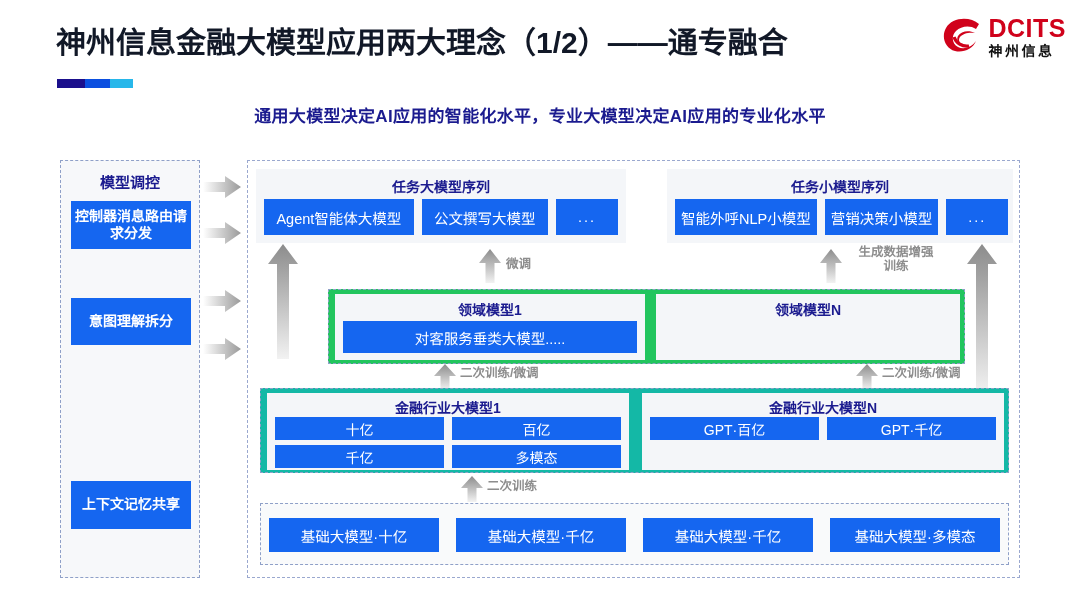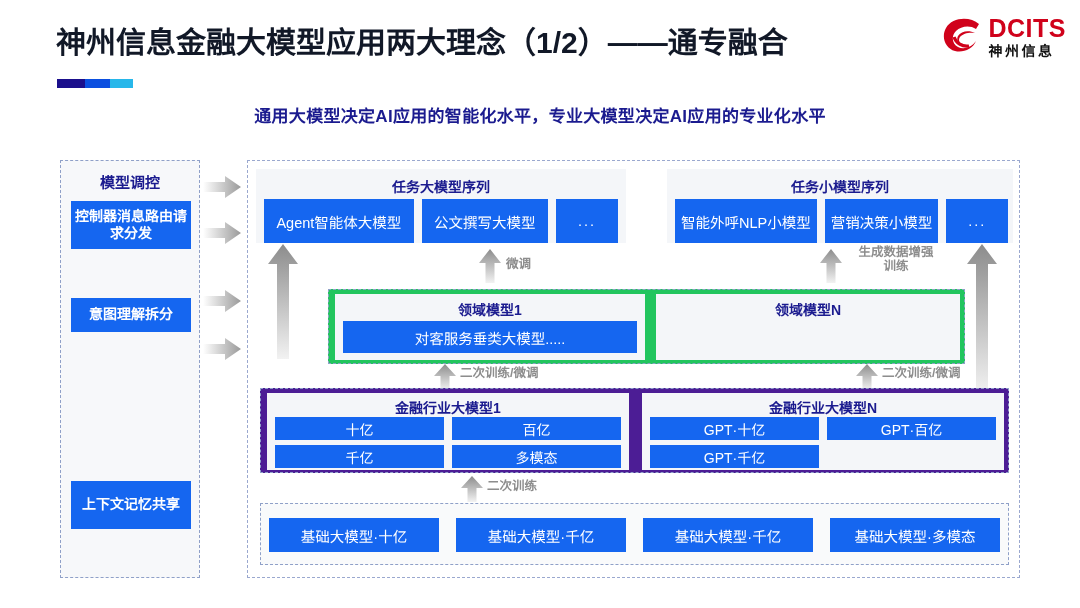--- a/index.html
+++ b/index.html
@@ -51,21 +51,21 @@
     text-align: center; font-size: 15px; font-weight: bold; color: #1b1b8f;
   }
   .ctrl-box {
     position: absolute; left: 10px; width: 120px;
     background: #1566f0; color: #fff;
     font-size: 14px; font-weight: bold;
     display: flex; align-items: center; justify-content: center;
     text-align: center; line-height: 1.25; padding: 0 4px;
   }
   .ctrl-box.b0 { top: 40px; height: 48px; }
-  .ctrl-box.b1 { top: 137px; height: 34px; }
+  .ctrl-box.b1 { top: 137px; height: 47px; }
   .ctrl-box.b2 { top: 234px; height: 44px; }
   .ctrl-box.b3 { top: 320px; height: 48px; }
 
   
   .r-arrow { position: absolute; width: 38px; height: 22px; }
 
   
   .stack {
     position: absolute; left: 247px; top: 160px;
     width: 773px; height: 418px;
@@ -77,21 +77,21 @@
     position: absolute; top: 8px; height: 74px;
     background: #f4f6f9;
   }
   .task-group.left  { left: 8px;   width: 370px; }
   .task-group.right { left: 419px; width: 346px; }
   .group-title {
     position: absolute; top: 7px; left: 0; width: 100%;
     text-align: center; font-size: 14px; font-weight: bold; color: #1b1b8f;
   }
   .chip-row {
-    position: absolute; left: 8px; right: 8px; top: 30px; height: 44px;
+    position: absolute; left: 8px; right: 8px; top: 30px; height: 36px;
     display: flex; gap: 8px;
   }
   .chip {
     background: #1566f0; color: #fff; font-size: 14.5px;
     display: flex; align-items: center; justify-content: center;
     text-align: center; white-space: nowrap; padding: 0 6px;
   }
   .chip.flex1 { flex: 1 1 auto; }
   .chip.dots { flex: 0 0 62px; letter-spacing: 2px; }
 
@@ -111,21 +111,21 @@
   .domain-chip {
     position: absolute; left: 8px; right: 8px; top: 27px; height: 32px;
     background: #1566f0; color: #fff; font-size: 14.5px;
     display: flex; align-items: center; justify-content: center;
   }
 
   
   .ind-wrap {
     position: absolute; left: 12px; top: 227px;
     width: 749px; height: 85px;
-    border: 1px dashed #8fa0c8; background: #4c1d95;
+    border: 1px dashed #8fa0c8; background: #14b8a6;
   }
   .ind-cell { position: absolute; top: 4px; height: 77px; background: #f4f6f9; }
   .ind-cell.left  { left: 6px;   width: 362px; }
   .ind-cell.right { left: 381px; width: 362px; }
   .ind-title {
     position: absolute; top: 4px; left: 0; width: 100%;
     text-align: center; font-size: 14px; font-weight: bold; color: #1b1b8f;
   }
   .ind-grid {
     position: absolute; left: 8px; right: 8px; top: 24px;
@@ -290,21 +290,20 @@
         <div class="ind-grid">
           <div class="ind-chip">十亿</div>
           <div class="ind-chip">百亿</div>
           <div class="ind-chip">千亿</div>
           <div class="ind-chip">多模态</div>
         </div>
       </div>
       <div class="ind-cell right">
         <div class="ind-title">金融行业大模型N</div>
         <div class="ind-grid">
-          <div class="ind-chip">GPT·十亿</div>
           <div class="ind-chip">GPT·百亿</div>
           <div class="ind-chip">GPT·千亿</div>
         </div>
       </div>
     </div>
 
     <svg class="u-arrow" style="left:213px; top:315px; width:22px; height:26px;" viewBox="0 0 22 26">
       <path d="M11 0 L22 12 H15.5 V26 H6.5 V12 H0 Z" fill="url(#gy1)"></path>
     </svg>
     <div class="arrow-label" style="left:239px; top:318px;">二次训练</div>

